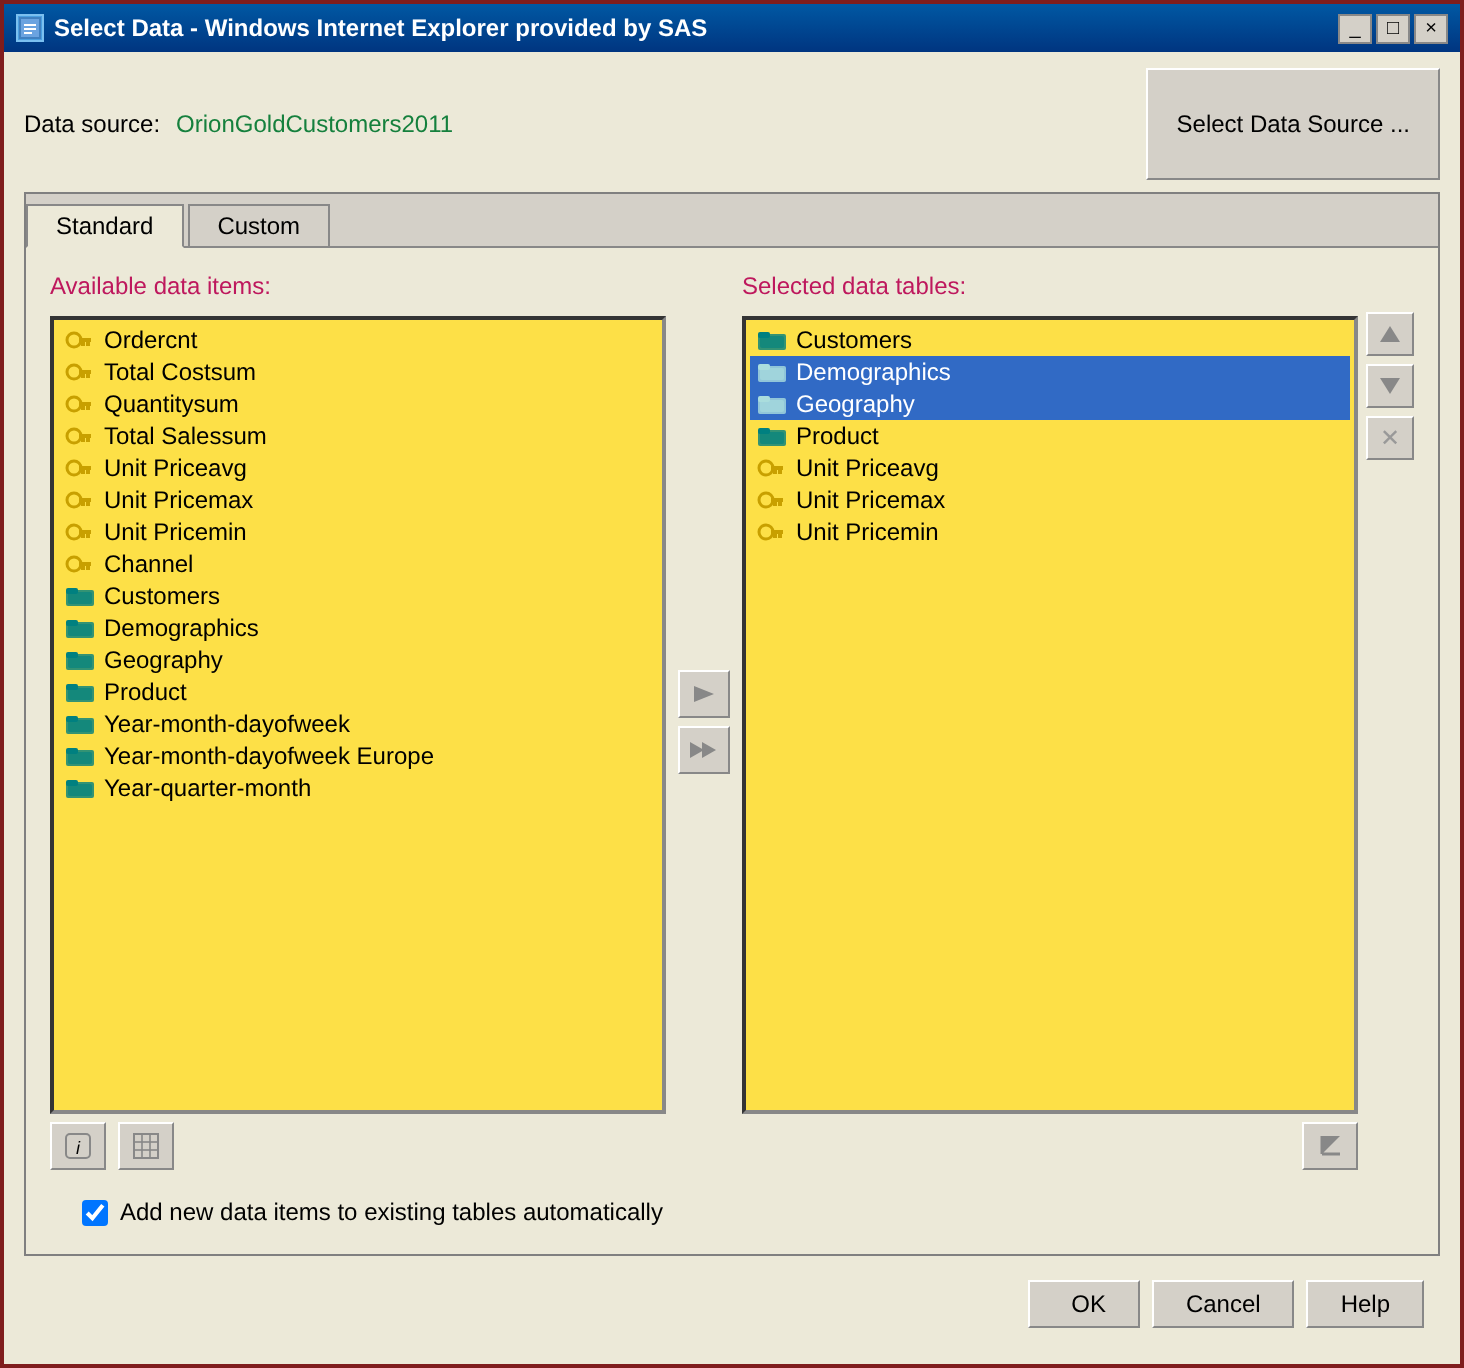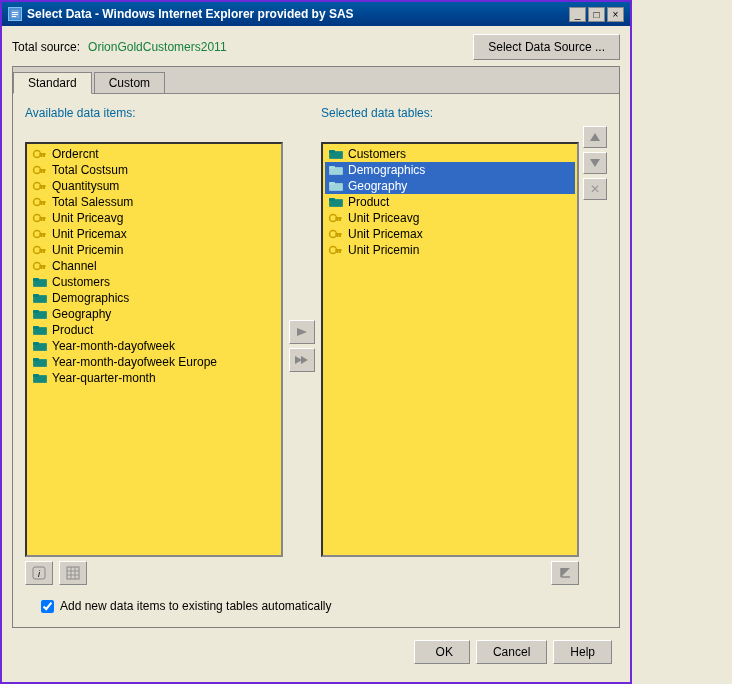--- a/index.html
+++ b/index.html
@@ -3,23 +3,23 @@
   <meta charset="utf-8">
   <style>
     * { box-sizing: border-box; margin: 0; padding: 0; }
     body {
       font-family: "Segoe UI", Tahoma, Arial, sans-serif;
       font-size: 12px;
       background: #ece9d8;
     }
 
     .window {
-      width: 632px;
+      width: 732px;
       height: 684px;
-      border: 2px solid #6d28d9;
+      border: 2px solid #7f1d1d;
       background: #ece9d8;
       display: flex;
       flex-direction: column;
     }
 
     .title-bar {
       background: linear-gradient(to bottom, #0058a3, #003580);
       color: white;
       padding: 4px 6px;
       display: flex;
@@ -86,21 +86,21 @@
       color: black;
     }
 
     .datasource-value {
       font-size: 12px;
       color: #15803d;
     }
 
     .select-ds-btn {
       margin-left: auto;
-      padding: 5px 14px;
+      padding: 20px 14px;
       background: #d4d0c8;
       border: 1px solid #888;
       border-top-color: #fff;
       border-left-color: #fff;
       font-size: 12px;
       cursor: pointer;
     }
 
     .tabs-container {
       display: flex;
@@ -153,22 +153,22 @@
     }
 
     .list-section {
       display: flex;
       flex-direction: column;
       flex: 1;
     }
 
     .list-label {
       font-size: 12px;
-      margin-bottom: 22px;
-      color: #0369a1;
+      margin-bottom: 8px;
+      color: #be185d;
     }
 
     .list-box-container {
       position: relative;
       flex: 1;
       border: 2px inset #888;
       background: #fde047;
       overflow: hidden;
       display: flex;
       flex-direction: column;
@@ -348,21 +348,21 @@
     <div class="title-controls">
       <div class="title-btn">_</div>
       <div class="title-btn">□</div>
       <div class="title-btn">×</div>
     </div>
   </div>
 
   <div class="window-content">
 
     <div class="datasource-row">
-      <span class="datasource-label">Total source:</span>
+      <span class="datasource-label">Data source:</span>
       <span class="datasource-value">OrionGoldCustomers2011</span>
       <button class="select-ds-btn">Select Data Source ...</button>
     </div>
 
     <div class="tabs-container">
       <div class="tab-bar">
         <div class="tab active">
           <span>Standard</span>
         </div>
         <div class="tab">

